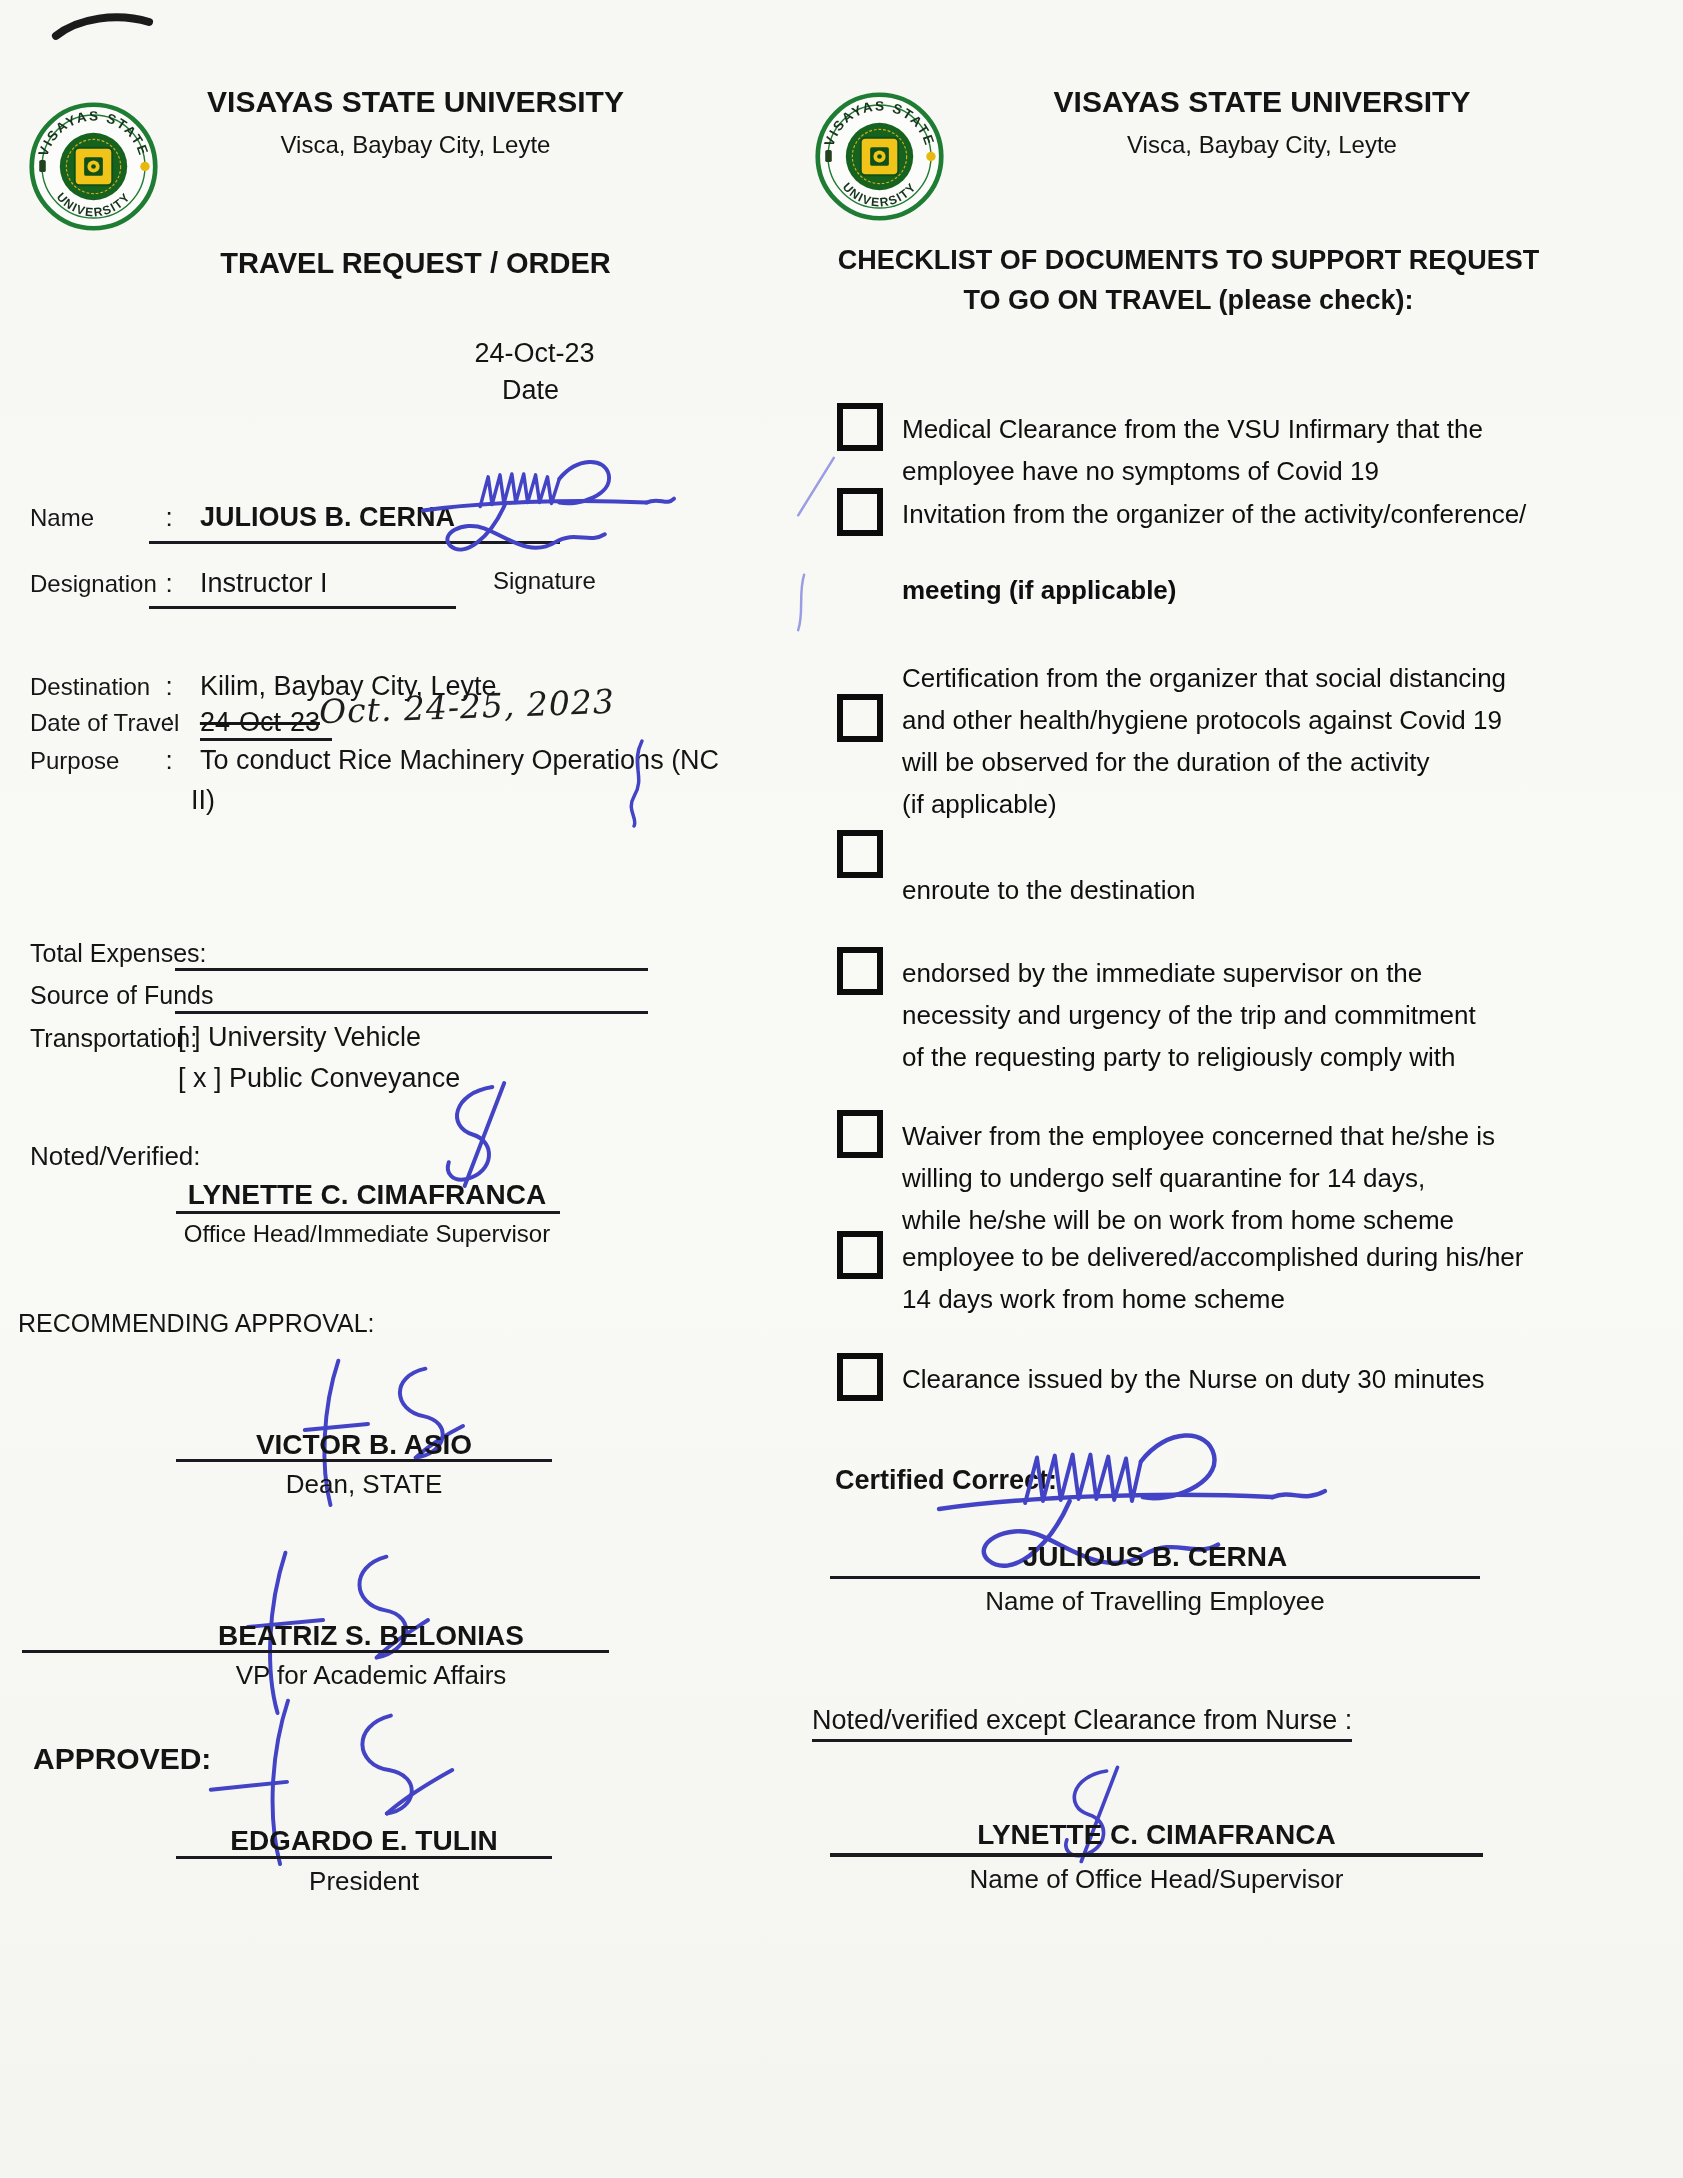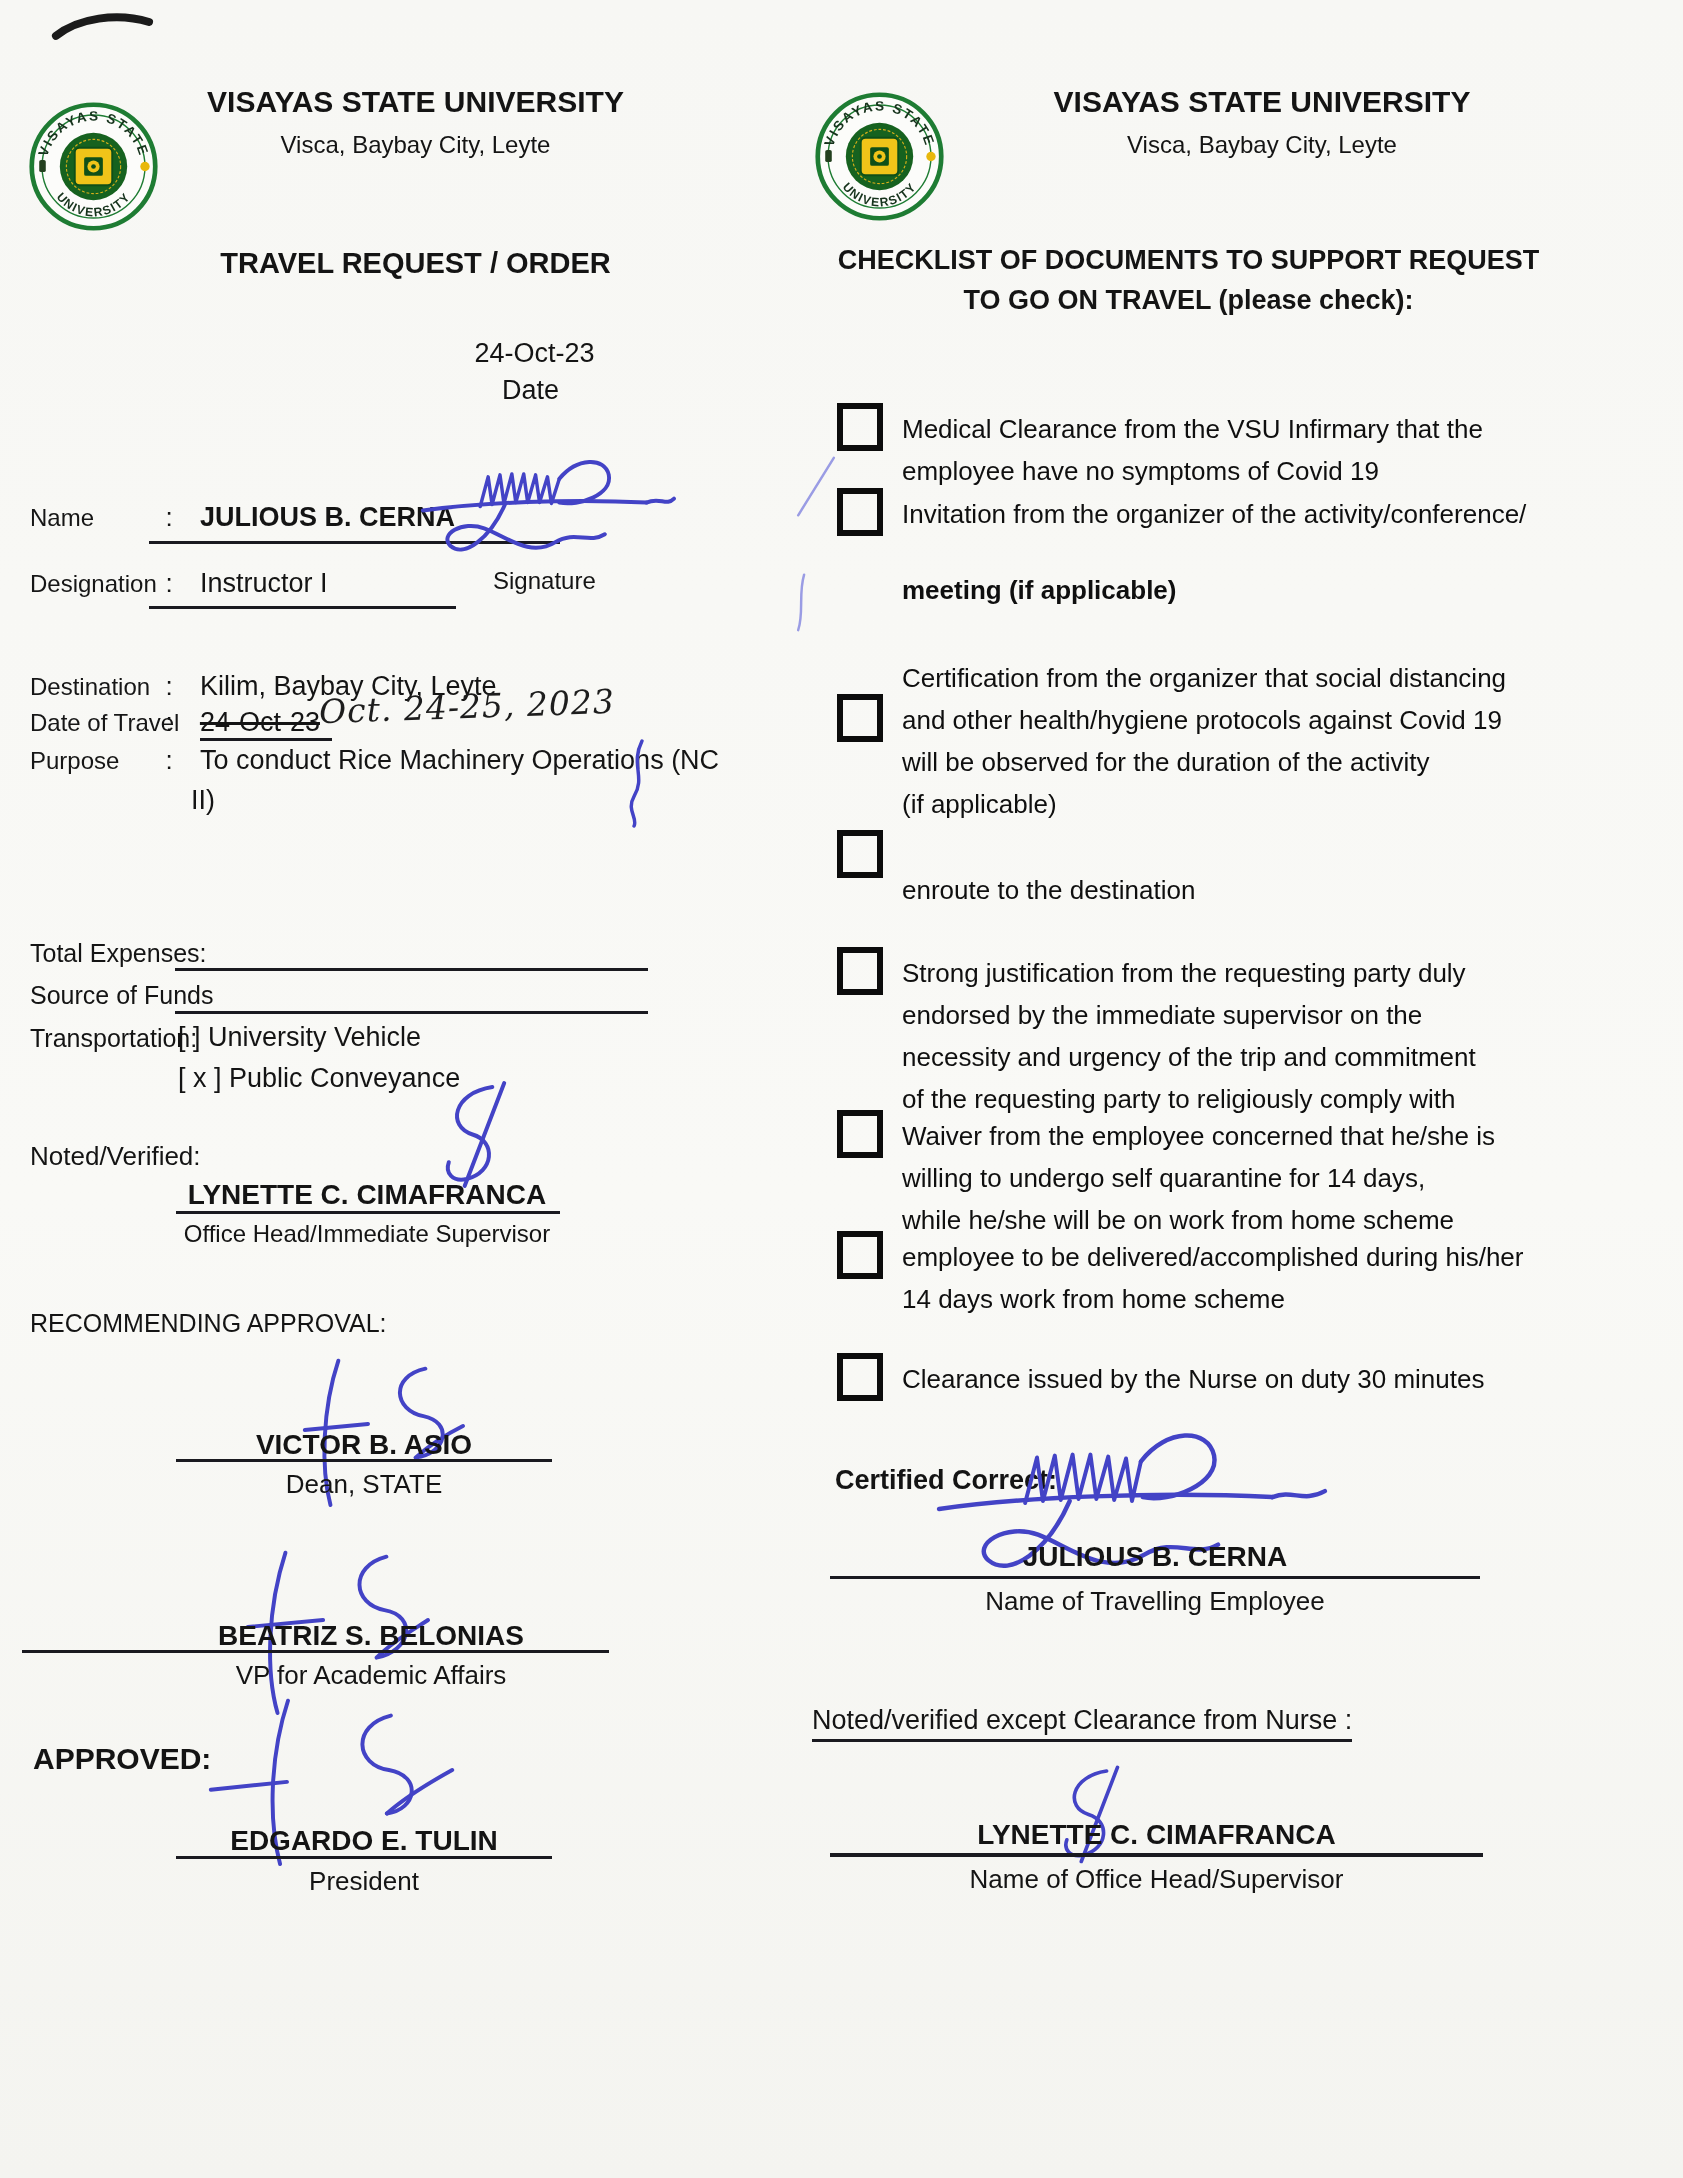--- a/index.html
+++ b/index.html
@@ -141,21 +141,21 @@
 
 <div class="abs cap26" style="left:30px;top:1141px">Noted/Verified:</div>
 <svg class="sig" style="left:431px;top:1077px" width="94" height="114" viewBox="0 0 95 115">
   <path d="M62,10 C22,16 16,50 42,58 C66,65 64,96 36,103 C22,106 14,97 18,86" stroke-width="4"></path>
   <path d="M74,6 L34,110" stroke-width="4"></path>
 </svg>
 <div class="abs center bold cap28" style="left:173px;top:1179px;width:388px">LYNETTE C. CIMAFRANCA</div>
 <div class="uline" style="left:176px;top:1211px;width:384px"></div>
 <div class="abs center cap24" style="left:173px;top:1220px;width:388px">Office Head/Immediate Supervisor</div>
 
-<div class="abs cap25" style="left:30px;top:1309px">RECOMMENDING APPROVAL:</div>
+<div class="abs cap25" style="left:18px;top:1309px">RECOMMENDING APPROVAL:</div>
 
 <svg class="sig" style="left:277px;top:1339px" width="188" height="173" viewBox="0 0 190 175">
   <path d="M62,22 C46,70 44,130 54,168" stroke-width="4"></path>
   <path d="M28,92 L92,86" stroke-width="4"></path>
   <path d="M150,30 C114,38 118,72 148,78 C178,84 172,116 140,120 C158,104 176,94 188,88" stroke-width="4"></path>
 </svg>
 <div class="abs center bold cap28" style="left:176px;top:1429px;width:376px">VICTOR B. ASIO</div>
 <div class="uline" style="left:176px;top:1459px;width:376px"></div>
 <div class="abs center cap26" style="left:176px;top:1469px;width:376px">Dean, STATE</div>
 
@@ -230,21 +230,20 @@
       <div class="check-line">and other health/hygiene protocols against Covid 19</div>
       <div class="check-line">will be observed for the duration of the activity</div>
       <div class="check-line"> (if applicable)</div>
     </div>
     <div class="check-item" style="top: 835px;">
       <span class="checkbox" style="top: -5px;"></span>
       <div class="check-line" style="margin-top: 34px;">enroute to the destination</div>
     </div>
     <div class="check-item" style="top: 952px;">
       <span class="checkbox" style="top: -5px;"></span>
-      <div class="check-line">Strong justification from the requesting party duly</div>
       <div class="check-line">endorsed by the immediate supervisor on the</div>
       <div class="check-line">necessity and urgency of the trip and commitment</div>
       <div class="check-line">of the requesting party to religiously comply with</div>
     </div>
     <div class="check-item" style="top: 1115px;">
       <span class="checkbox" style="top: -5px;"></span>
       <div class="check-line">Waiver from the employee concerned that he/she is</div>
       <div class="check-line">willing to undergo self quarantine for 14 days,</div>
       <div class="check-line">while he/she will be on work from home scheme</div>
     </div>

